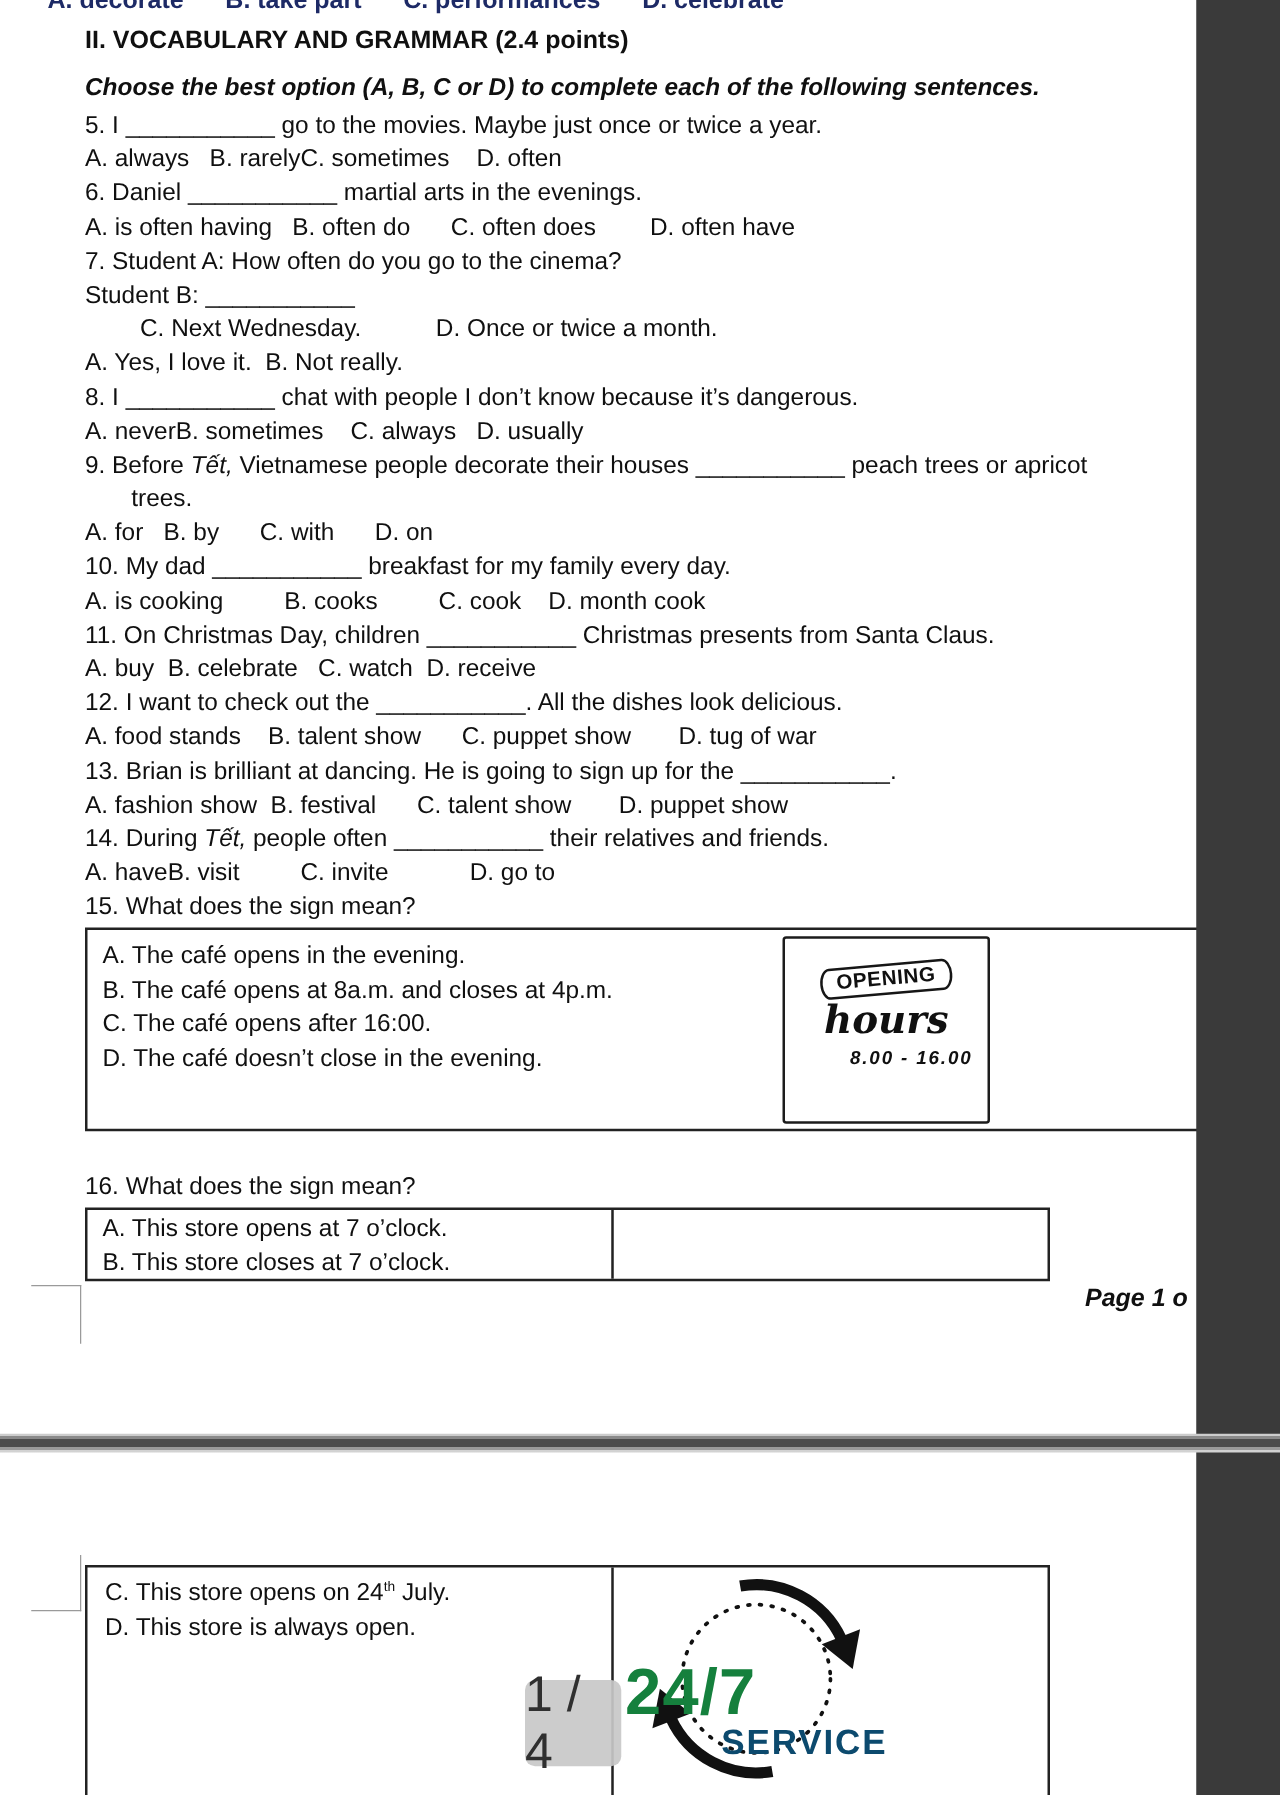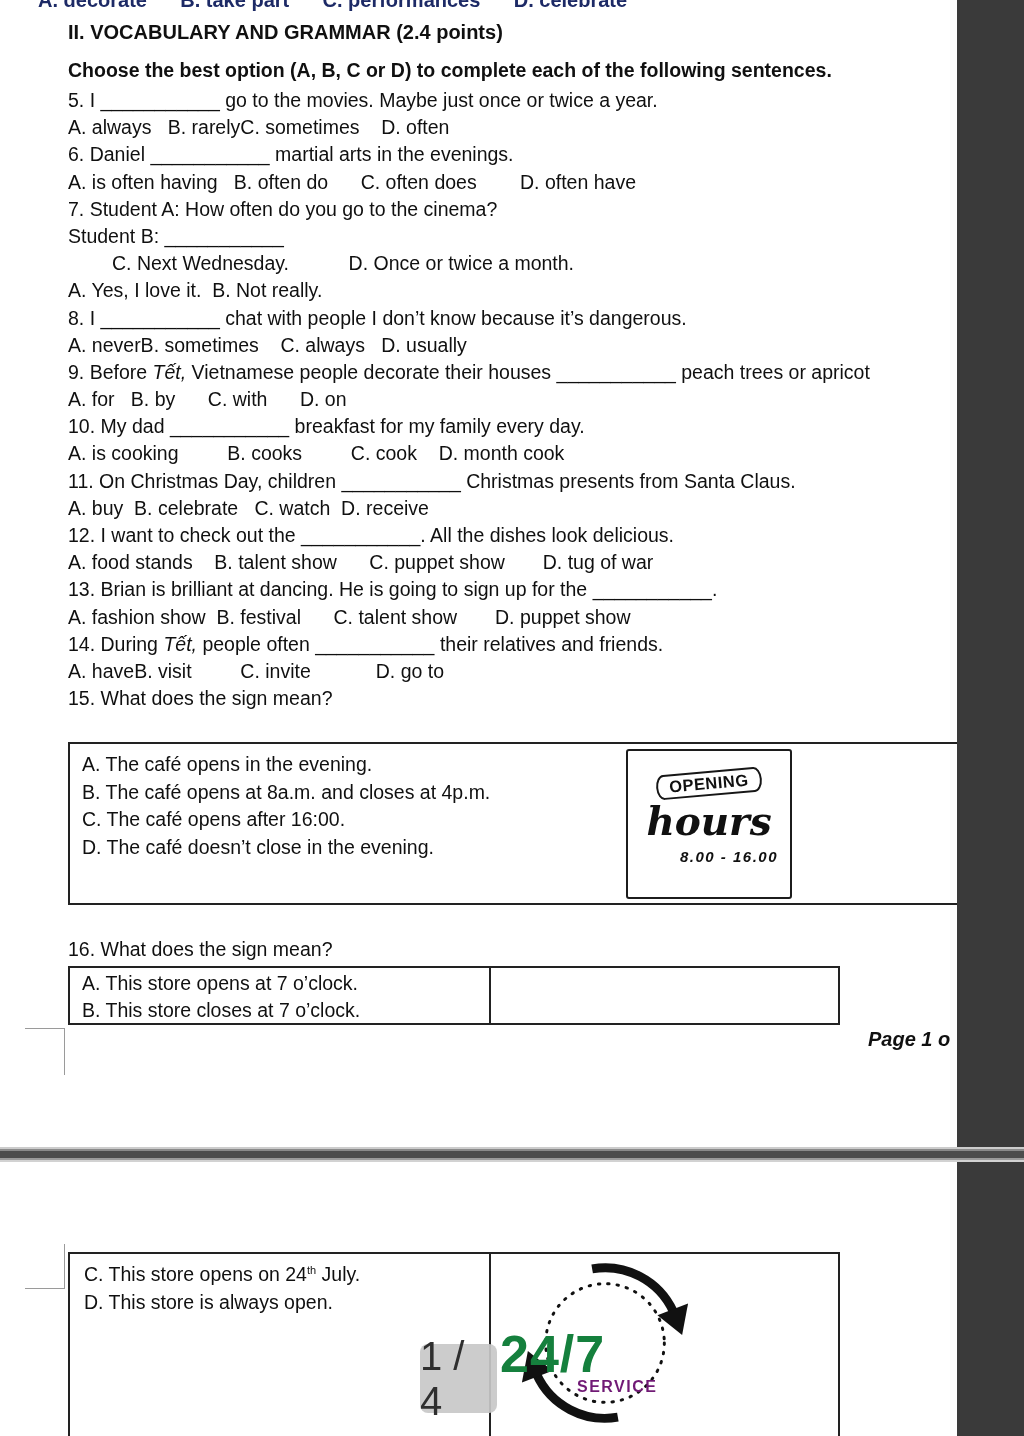--- a/index.html
+++ b/index.html
@@ -7,35 +7,35 @@
   body{position:relative;background:#ffffff;font-family:"Liberation Sans",sans-serif;color:#101010;overflow:hidden;}
 
   
   .right-strip{position:absolute;left:957px;top:0;width:67px;height:1436px;background:#3a3a3a;z-index:10;}
 
   
   .top-clip{position:absolute;left:38px;top:0;width:700px;height:13px;overflow:hidden;}
   .top-clip span{display:inline-block;position:relative;top:-11px;font-weight:bold;font-size:20px;color:#1d2a66;white-space:pre;}
 
   .heading{position:absolute;left:68px;top:21px;font-size:20px;font-weight:bold;}
-  .instruction{position:absolute;left:68px;top:59px;font-size:19.5px;font-weight:bold;}
+  .instruction{position:absolute;left:68px;top:59px;font-size:19.5px;font-weight:bold;font-style:italic;}
 
   .doc-lines{position:absolute;left:68px;top:87px;width:900px;}
   .line{white-space:pre-wrap;font-size:19.5px;line-height:27.2px;height:27.2px;}
   .ind-c{padding-left:44px;}
   .ind-t{padding-left:37px;}
   .it{font-style:italic;}
 
   
   .table15{position:absolute;left:68px;top:742px;width:996px;height:163px;border:2px solid #222;}
   .table15 .opts{padding:7px 0 0 12px;}
   .table15 .opts .line{line-height:27.6px;height:27.6px;}
   .sign15{position:absolute;left:556px;top:5px;width:166px;height:150px;border:2px solid #1c1c1c;border-radius:3px;text-align:center;background:#fff;}
   .ribbon{display:inline-block;border:2px solid #161616;border-radius:10px/16px;padding:1px 11px;font-weight:bold;font-size:16.5px;letter-spacing:.5px;transform:rotate(-5deg);background:#fff;margin-top:20px;}
-  .sign15 .hours{font-family:"DejaVu Serif",serif;font-style:italic;font-weight:bold;font-size:39px;margin-top:2px;}
+  .sign15 .hours{font-family:"DejaVu Serif",serif;font-style:italic;font-weight:bold;font-size:31px;margin-top:2px;}
   .sign15 .times{font-size:15px;letter-spacing:1.5px;margin-top:4px;font-style:italic;font-weight:bold;padding-left:40px;}
 
   .q16-line{position:absolute;left:68px;top:938px;font-size:19.5px;}
   .table16{position:absolute;left:68px;top:966px;width:772px;height:59px;border:2px solid #222;}
   .table16 .rows{padding:2px 0 0 12px;}
   .table16 .rows .line{line-height:27.2px;height:27.2px;}
   .vdiv{position:absolute;top:0;bottom:0;left:419px;width:2px;background:#222;}
 
   .footer{position:absolute;left:868px;top:1028px;font-size:20px;font-weight:bold;font-style:italic;}
 
@@ -45,21 +45,21 @@
     background:linear-gradient(to bottom,#cccccc 0 2px,#8a8a8a 2px 4px,#4c4c4c 4px 11px,#9a9a9a 11px 13px,#d2d2d2 13px 15px);}
 
   
   .table2{position:absolute;left:68px;top:1252px;width:772px;height:184px;border:2px solid #222;border-bottom:none;}
   .table2 .rows{padding:6px 0 0 14px;}
   .table2 .rows .line{line-height:28px;height:28px;}
   sup{font-size:11px;vertical-align:super;line-height:0;}
 
   .badge247{position:absolute;left:495px;top:1256px;width:220px;height:178px;z-index:1;}
   .big247{position:absolute;left:500px;top:1324px;font-size:52px;font-weight:bold;letter-spacing:1px;z-index:4;color:#15803d;}
-  .service{position:absolute;left:577px;top:1378px;font-size:16px;font-weight:bold;letter-spacing:1.5px;z-index:4;color:#701a75;}
+  .service{position:absolute;left:577px;top:1378px;font-size:28px;font-weight:bold;letter-spacing:1.5px;z-index:4;color:#0c4a6e;}
 
   .page-indicator{position:absolute;left:420px;top:1344px;width:77px;height:69px;background:rgba(200,200,200,0.92);border-radius:8px;z-index:3;
     display:flex;align-items:center;justify-content:center;font-size:40px;color:#2f2f2f;}
 </style>
 </head>
 <body>
 
 <div>
 
   <div class="top-clip">
@@ -74,20 +74,21 @@
     <div class="line"><span>A. always   B. rarelyC. sometimes    D. often</span></div>
     <div class="line"><span>6. Daniel ___________ martial arts in the evenings.</span></div>
     <div class="line"><span>A. is often having   B. often do      C. often does        D. often have</span></div>
     <div class="line"><span>7. Student A: How often do you go to the cinema?</span></div>
     <div class="line"><span>Student B: ___________</span></div>
     <div class="line ind-c"><span>C. Next Wednesday.           D. Once or twice a month.</span></div>
     <div class="line"><span>A. Yes, I love it.  B. Not really.</span></div>
     <div class="line"><span>8. I ___________ chat with people I don’t know because it’s dangerous.</span></div>
     <div class="line"><span>A. neverB. sometimes    C. always   D. usually</span></div>
     <div class="line"><span>9. Before </span><span class="it">Tết,</span><span> Vietnamese people decorate their houses ___________ peach trees or apricot</span></div>
+    <div class="line ind-t"><span>trees.</span></div>
     <div class="line"><span>A. for   B. by      C. with      D. on</span></div>
     <div class="line"><span>10. My dad ___________ breakfast for my family every day.</span></div>
     <div class="line"><span>A. is cooking         B. cooks         C. cook    D. month cook</span></div>
     <div class="line"><span>11. On Christmas Day, children ___________ Christmas presents from Santa Claus.</span></div>
     <div class="line"><span>A. buy  B. celebrate   C. watch  D. receive</span></div>
     <div class="line"><span>12. I want to check out the ___________. All the dishes look delicious.</span></div>
     <div class="line"><span>A. food stands    B. talent show      C. puppet show       D. tug of war</span></div>
     <div class="line"><span>13. Brian is brilliant at dancing. He is going to sign up for the ___________.</span></div>
     <div class="line"><span>A. fashion show  B. festival      C. talent show       D. puppet show</span></div>
     <div class="line"><span>14. During </span><span class="it">Tết,</span><span> people often ___________ their relatives and friends.</span></div>

